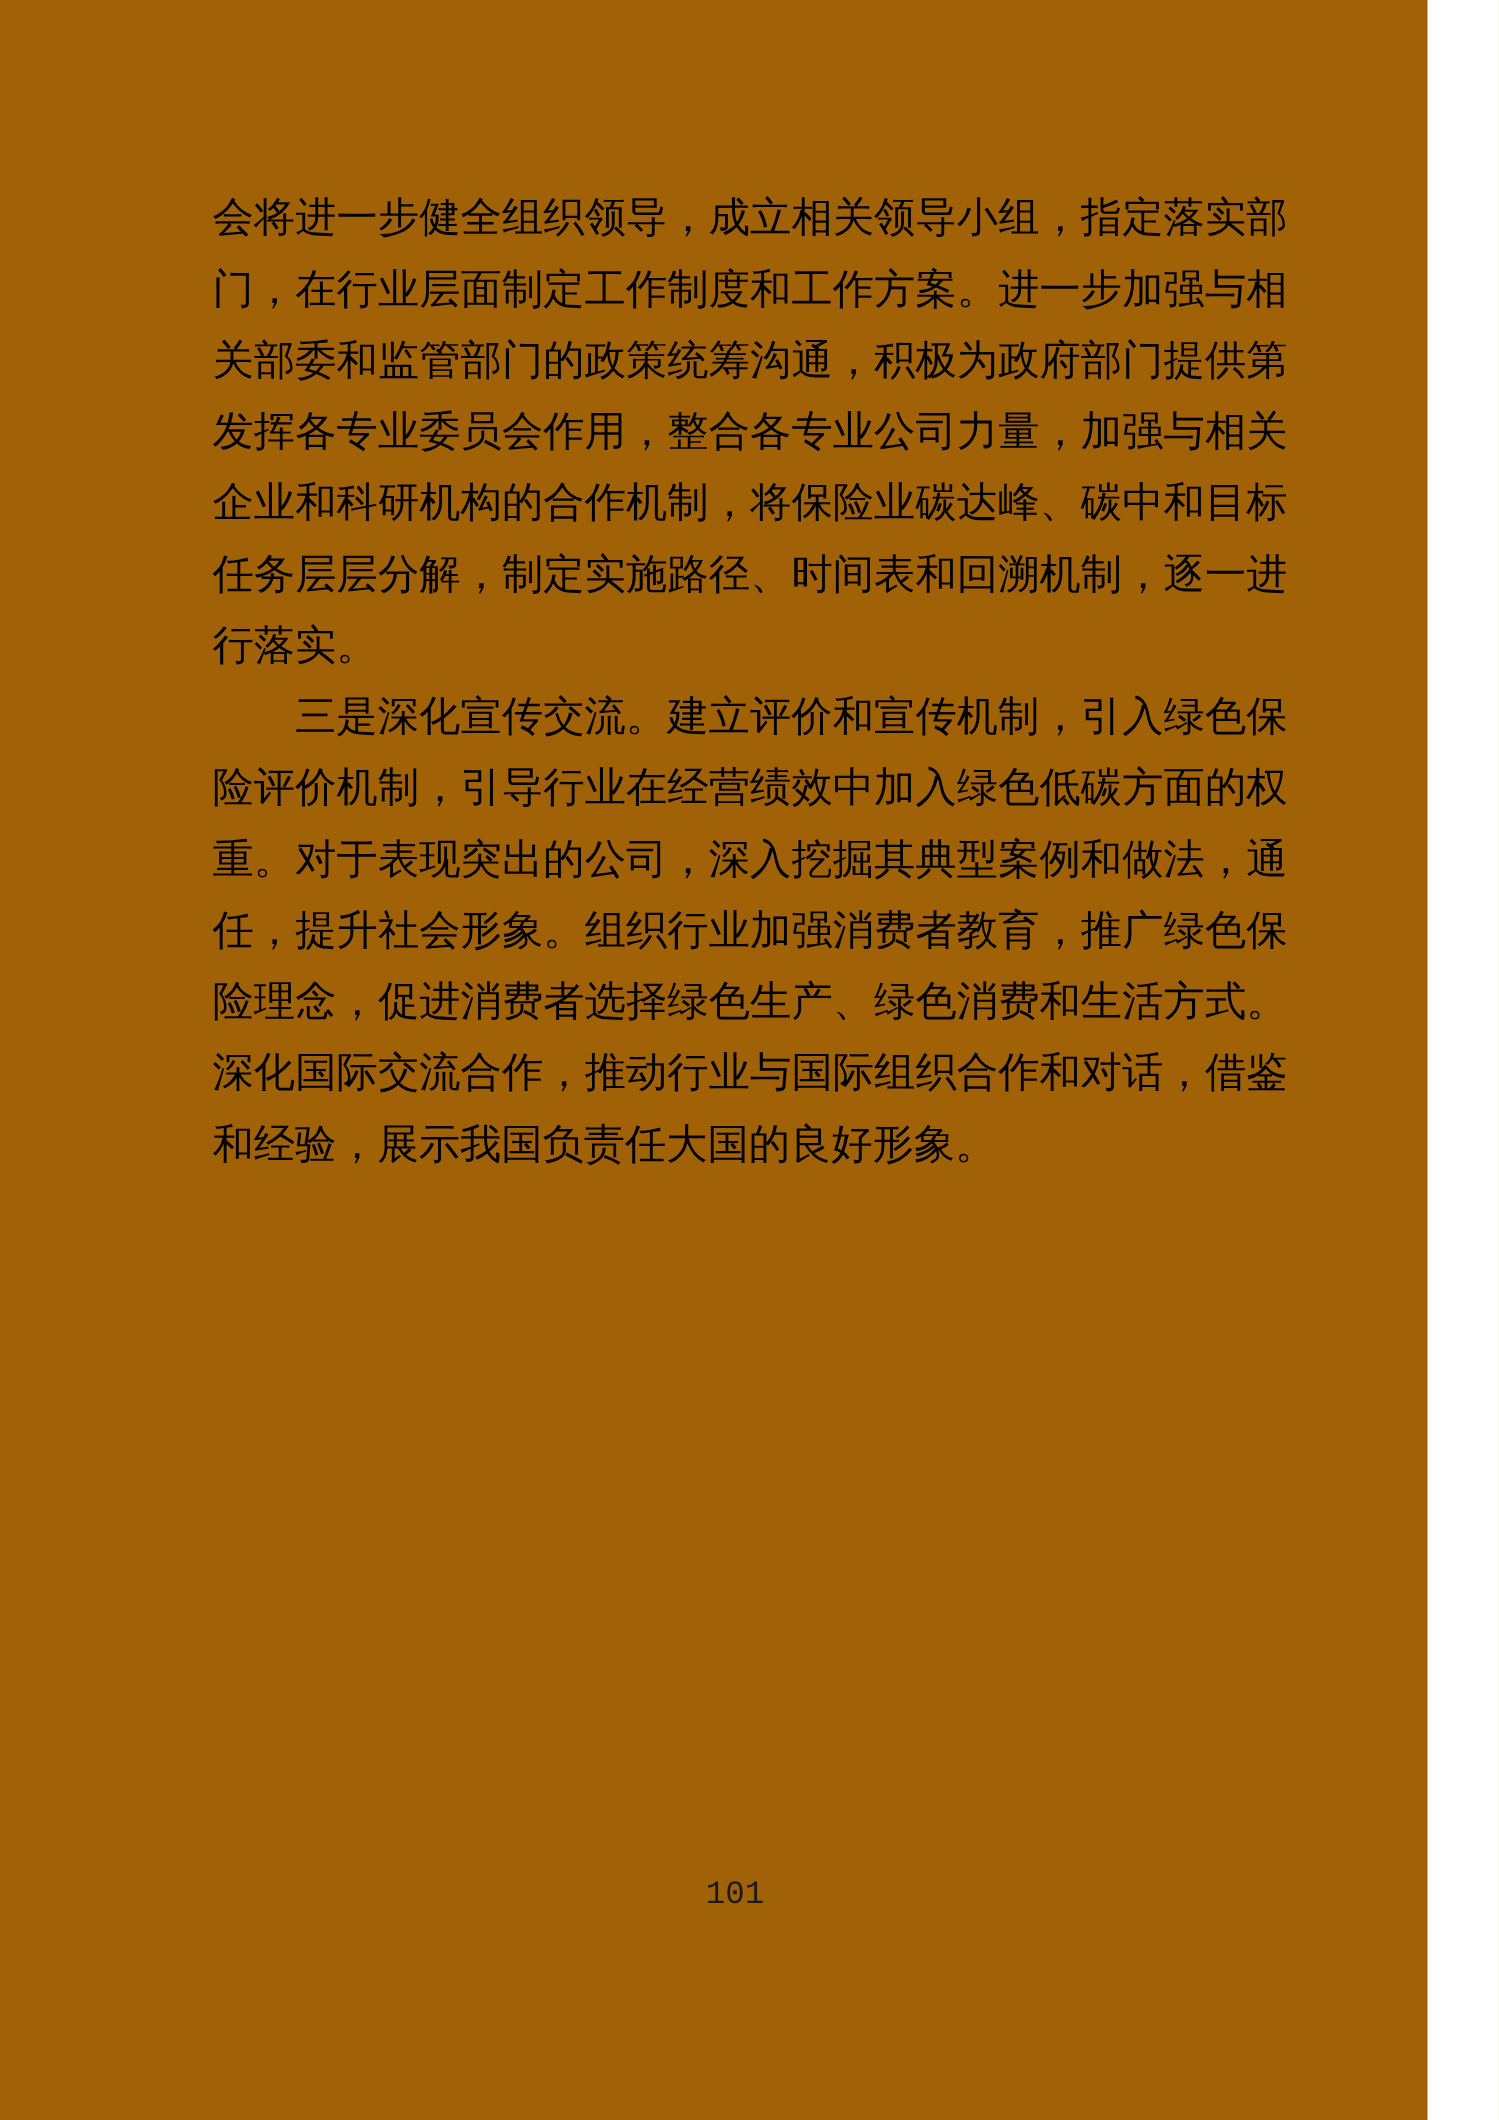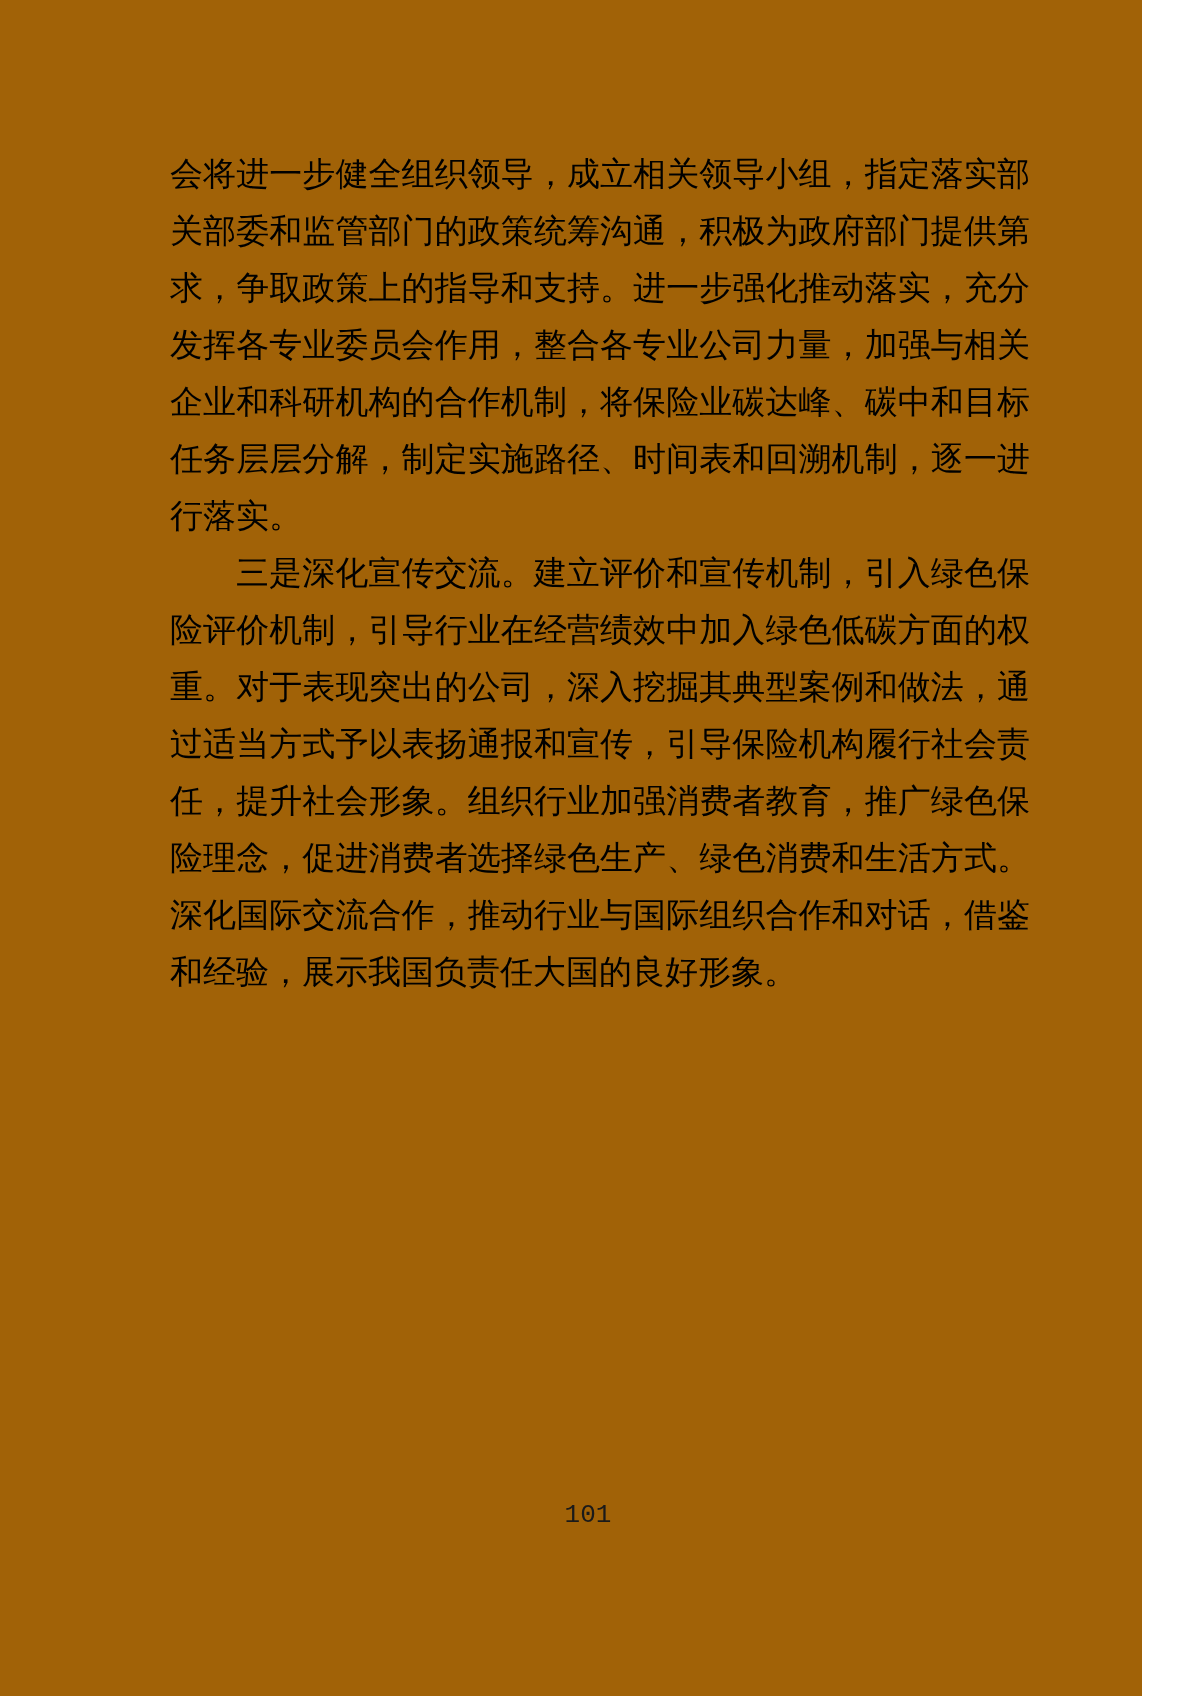--- a/index.html
+++ b/index.html
@@ -57,33 +57,32 @@
 </style>
 </head>
 <body>
 
 <div class="page">
 
   <div class="text-block">
 
     <div class="para">
       <div class="t-line">会将进一步健全组织领导，成立相关领导小组，指定落实部</div>
+      <div class="t-line">门，在行业层面制定工作制度和工作方案。进一步加强与相</div>
       <div class="t-line">关部委和监管部门的政策统筹沟通，积极为政府部门提供第</div>
-      <div class="t-line">求，争取政策上的指导和支持。进一步强化推动落实，充分</div>
       <div class="t-line">发挥各专业委员会作用，整合各专业公司力量，加强与相关</div>
       <div class="t-line">企业和科研机构的合作机制，将保险业碳达峰、碳中和目标</div>
       <div class="t-line">任务层层分解，制定实施路径、时间表和回溯机制，逐一进</div>
       <div class="t-line last-line">行落实。</div>
     </div>
 
     <div class="para">
       <div class="t-line indent">三是深化宣传交流。建立评价和宣传机制，引入绿色保</div>
       <div class="t-line">险评价机制，引导行业在经营绩效中加入绿色低碳方面的权</div>
       <div class="t-line">重。对于表现突出的公司，深入挖掘其典型案例和做法，通</div>
-      <div class="t-line">过适当方式予以表扬通报和宣传，引导保险机构履行社会责</div>
       <div class="t-line">任，提升社会形象。组织行业加强消费者教育，推广绿色保</div>
       <div class="t-line">险理念，促进消费者选择绿色生产、绿色消费和生活方式。</div>
       <div class="t-line">深化国际交流合作，推动行业与国际组织合作和对话，借鉴</div>
       <div class="t-line last-line">和经验，展示我国负责任大国的良好形象。</div>
     </div>
 
   </div>
 
   <div class="page-footer">101</div>
 

